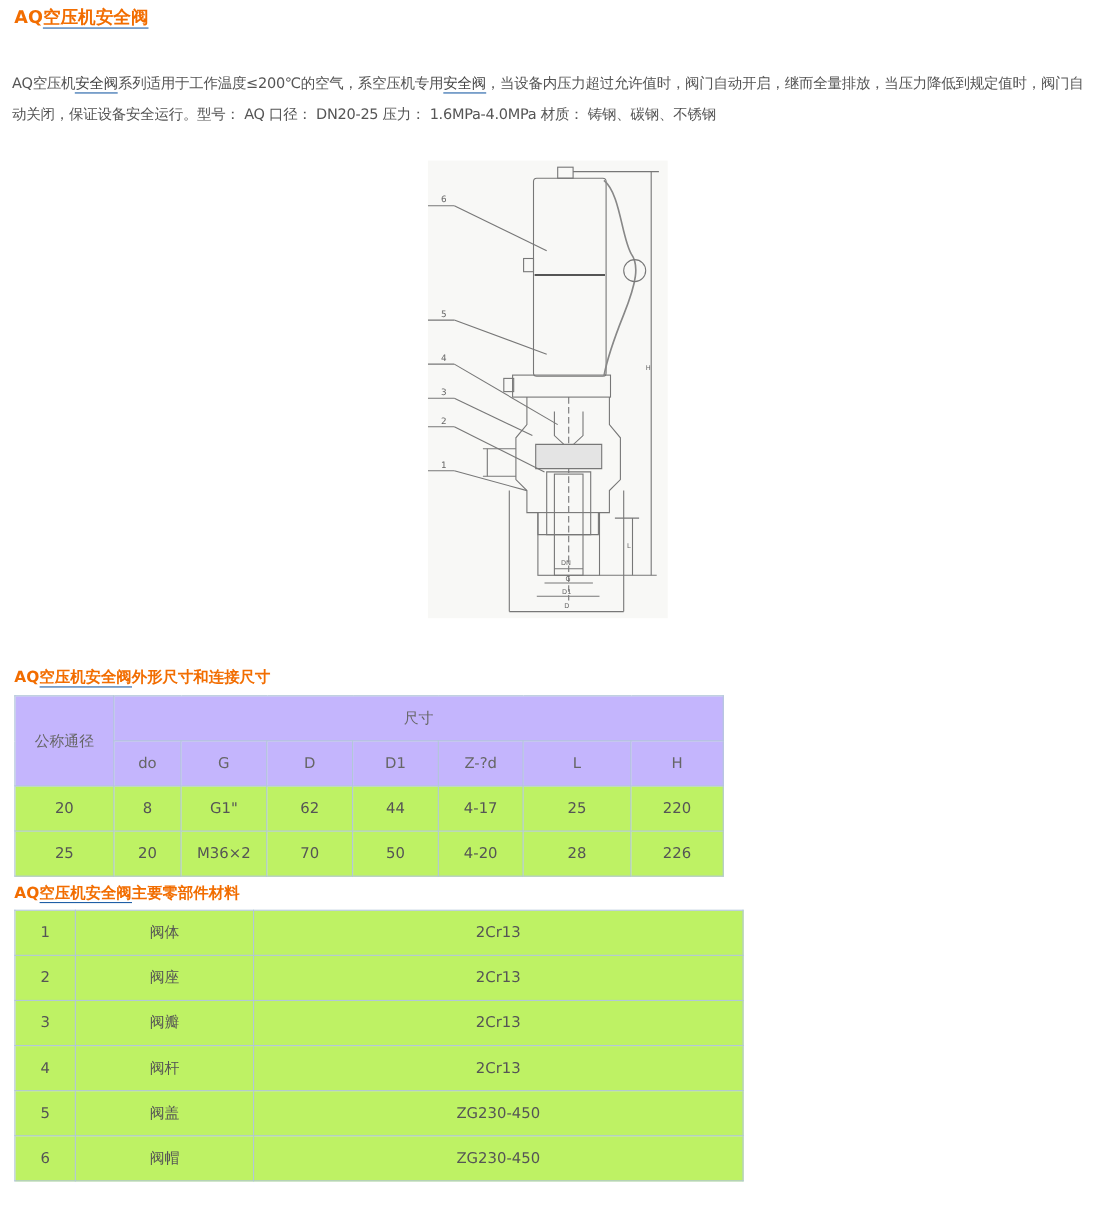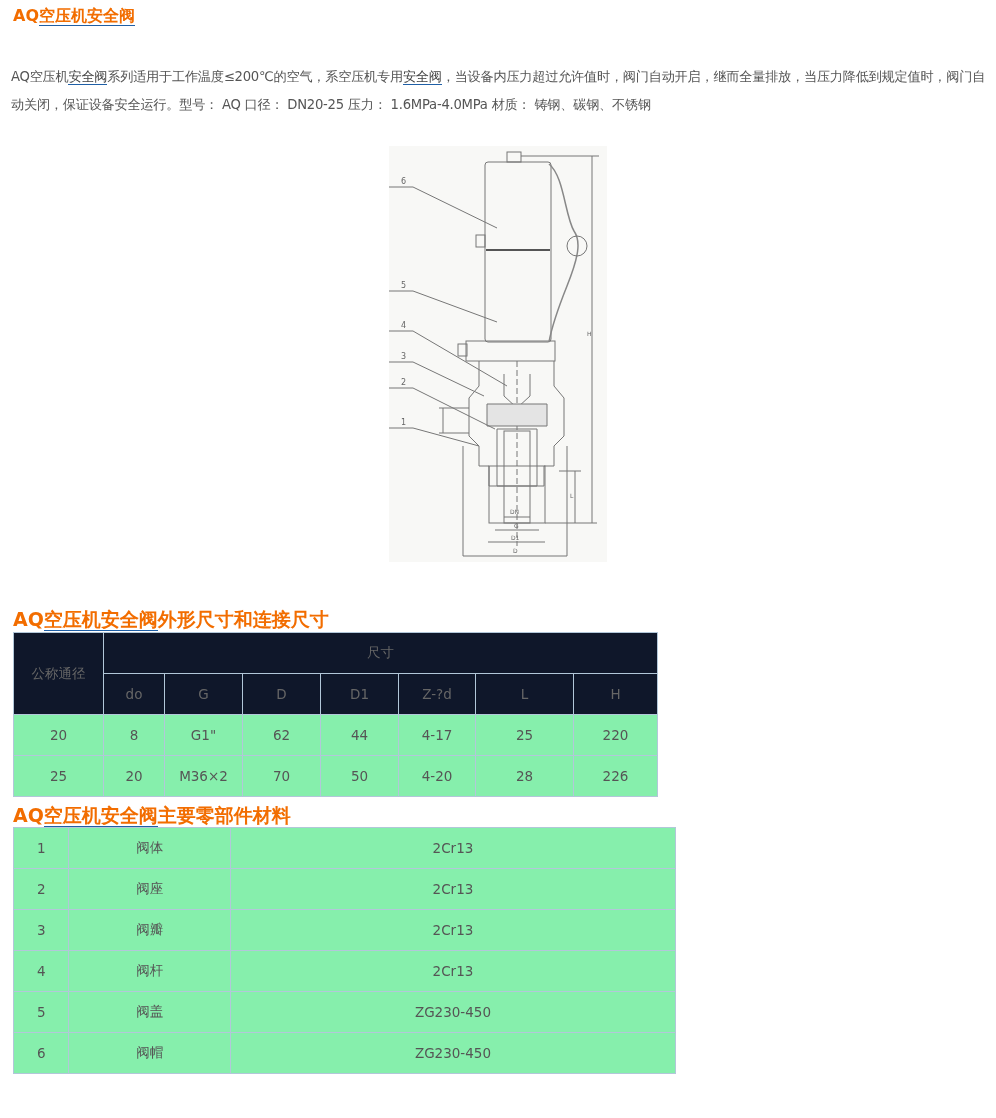--- a/index.html
+++ b/index.html
@@ -18,31 +18,31 @@
     position: absolute; left: 11px; top: 63px; width: 975px;
     font-size: 13.2px; line-height: 28px; color: #555555;
     letter-spacing: -0.25px;
   }
   .para .kw { color: #444; border-bottom: 1px solid #1f5fa6; cursor: pointer; }
   .figure {
     position: absolute; left: 389px; top: 146px; width: 218px; height: 416px;
     background: #f8f8f6;
   }
   .sec-title {
-    position: absolute; left: 13px; font-size: 19px; font-weight: bold; color: #f26d00;
+    position: absolute; left: 13px; font-size: 14px; font-weight: bold; color: #f26d00;
   }
   .sec-title .u { border-bottom: 1px solid #1f5fa6; }
   table.t {
     position: absolute; border-collapse: collapse; font-size: 13.5px; color: #555;
   }
   table.t td, table.t th {
     border: 1px solid #b2c7d9; text-align: center; padding: 0; font-weight: normal;
   }
-  table.t th { background: #0f172a; color: #666; }
-  table.t td { background: #86efac; }
+  table.t th { background: #c4b5fd; color: #666; }
+  table.t td { background: #bef264; }
   #t1 { left: 13px; top: 632px; width: 645px; }
   #t1 tr { height: 41px; }
   #t2 { left: 13px; top: 827px; width: 663px; }
   #t2 tr { height: 41px; }
 </style>
 </head>
 <body>
 
 <a class="title-link">
   <span>AQ</span><span class="u">空压机安全阀</span>

